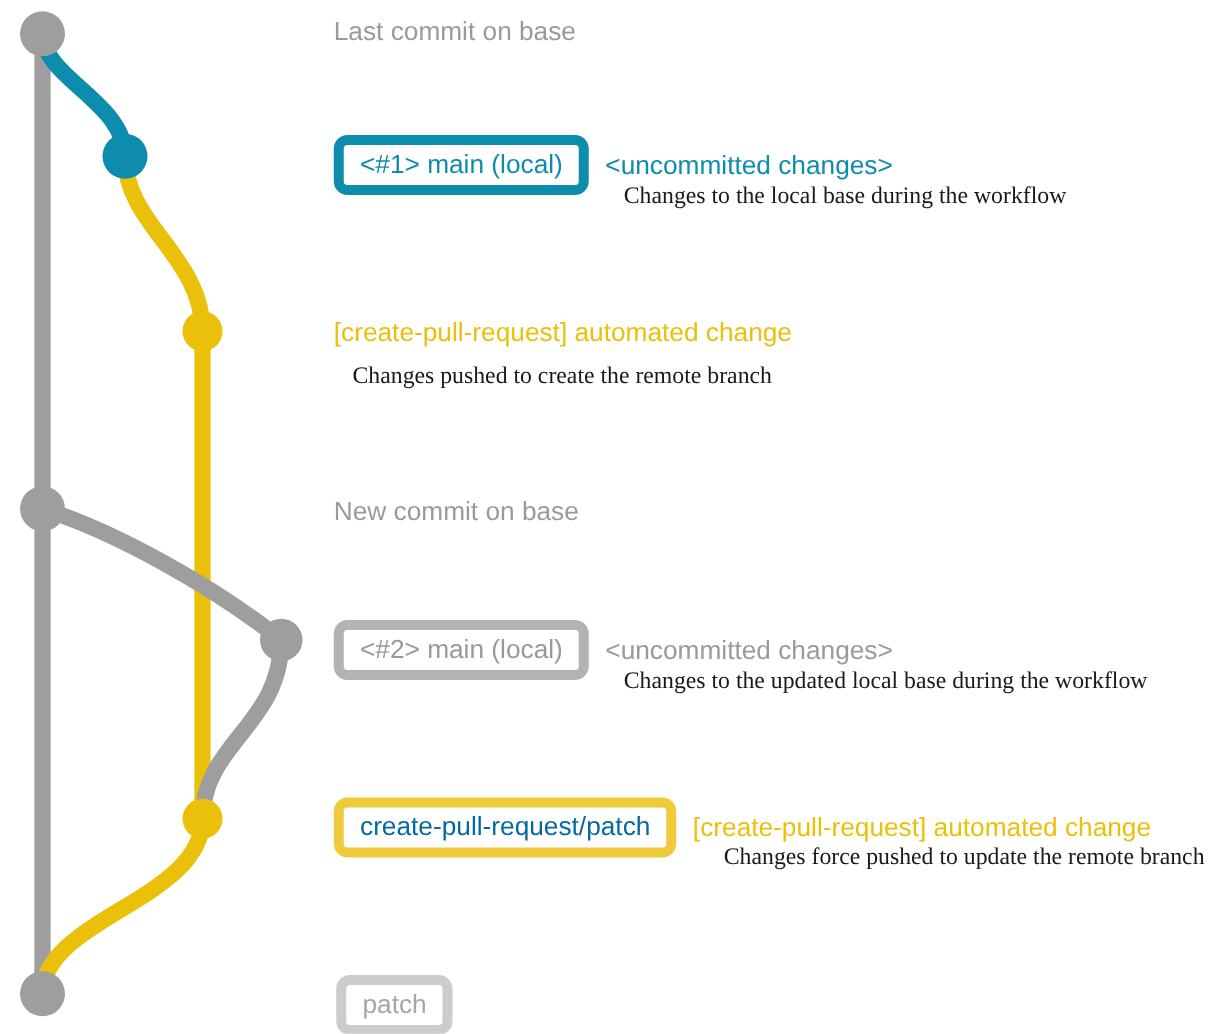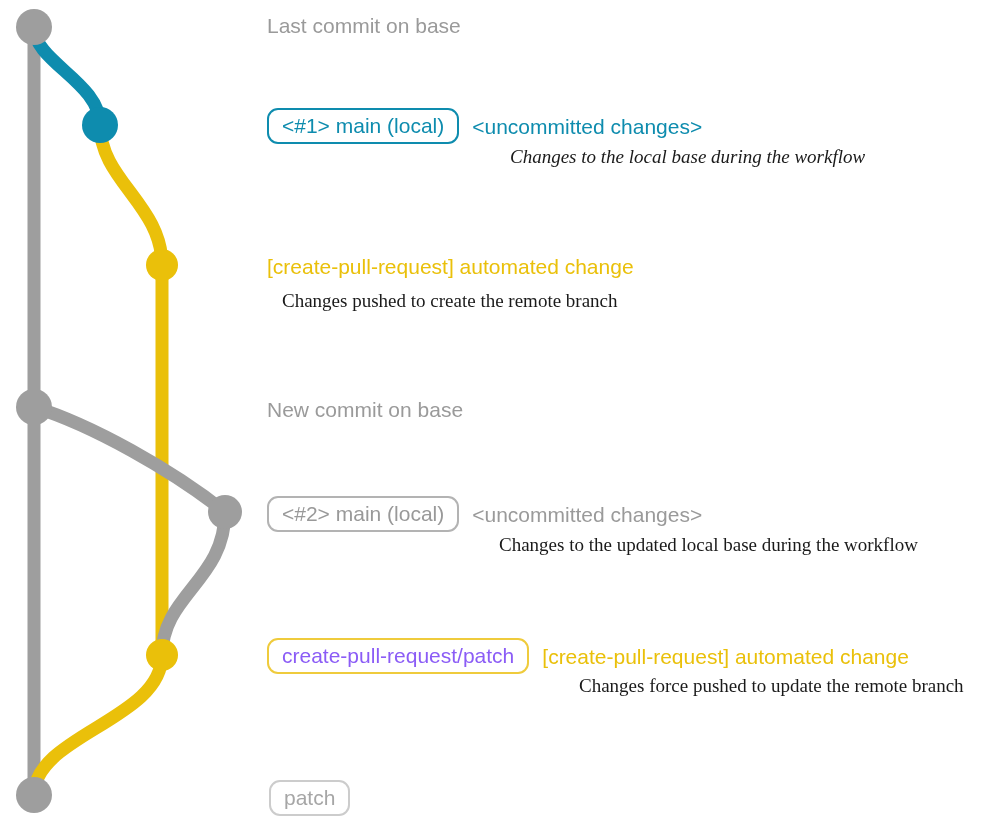--- a/index.html
+++ b/index.html
@@ -28,30 +28,30 @@
     height: 827px;
   }
   .row {
     position: absolute;
     display: flex;
     align-items: center;
     white-space: nowrap;
   }
   .pill {
     display: inline-block;
-    border: 2px solid #a16207;
+    border: 8px solid #a16207;
     border-radius: 11px;
     padding: 5px 13px 6px 13px;
     font-size: 21px;
     line-height: 1.0;
     color: #999999;
     background: #ffffff;
   }
   .pill.blue   { border-color: #0e8cae; color: #0e8cae; }
-  .pill.yellow { border-color: #efcb3c; color: #8b5cf6; }
+  .pill.yellow { border-color: #efcb3c; color: #0369a1; }
   .pill.gray   { border-color: #b3b3b3; color: #999999; text-align: center; }
   .pill.graylight { border-color: #cccccc; color: #a6a6a6; }
 
   .subject {
     font-size: 21px;
     line-height: 1.0;
     margin-left: 13px;
     color: #9a9a9a;
   }
   .subject.blue   { color: #0e8cae; }
@@ -105,21 +105,21 @@
     <circle cx="150" cy="655" r="16" fill="#eac00a"></circle>
     <circle cx="22" cy="795" r="18" fill="#9e9e9e"></circle>
   </svg>
 
   <div class="headline gray" style="left:255px; top:15px;">Last commit on base</div>
 
   <div class="row" style="left:255px; top:108px;">
     <span class="pill blue">&lt;#1&gt; main (local)</span>
     <span class="subject blue">&lt;uncommitted changes&gt;</span>
   </div>
-  <div class="body-text" style="left:498px; top:147px;font-style:italic;">Changes to the local base during the workflow</div>
+  <div class="body-text" style="left:487px; top:147px;">Changes to the local base during the workflow</div>
 
   <div class="headline yellow" style="left:255px; top:256px;">[create-pull-request] automated change</div>
   <div class="body-text" style="left:270px; top:291px;">Changes pushed to create the remote branch</div>
 
   <div class="headline gray" style="left:255px; top:399px;">New commit on base</div>
 
   <div class="row" style="left:255px; top:496px;">
     <span class="pill gray">&lt;#2&gt; main (local)</span>
     <span class="subject gray">&lt;uncommitted changes&gt;</span>
   </div>

